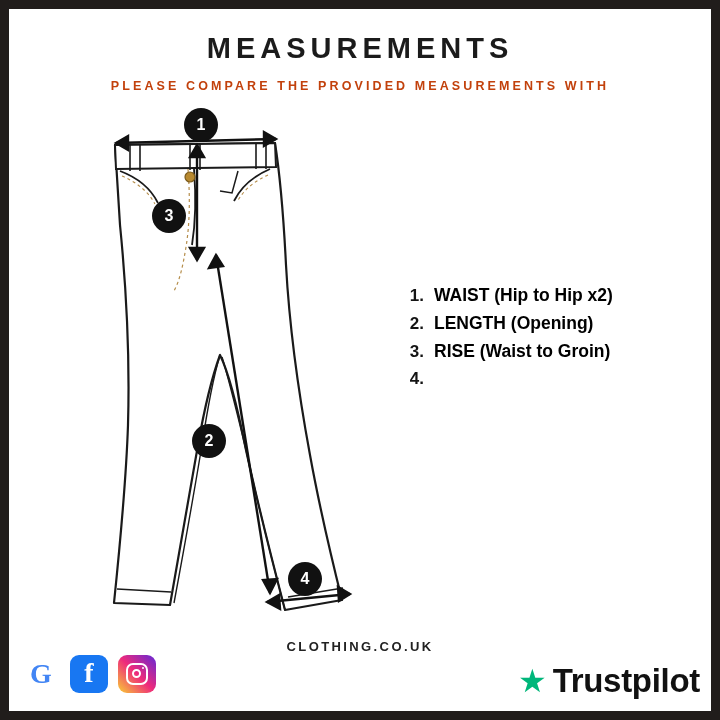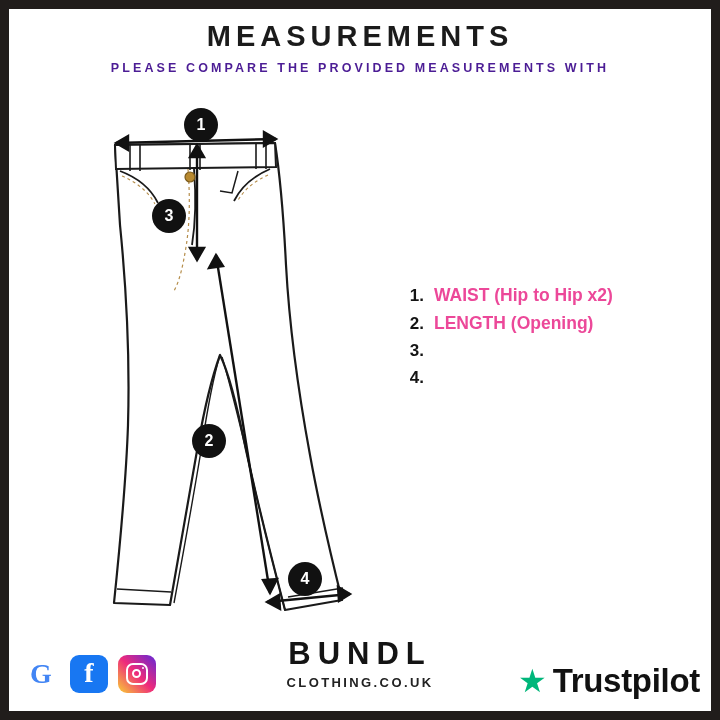--- a/index.html
+++ b/index.html
@@ -32,27 +32,27 @@
     left: 0;
     top: 20px;
     width: 720px;
     text-align: center;
   }
   .title {
     font-size: 29px;
     font-weight: bold;
     letter-spacing: 5px;
     color: #1b1b1b;
-    margin: 0;
+    margin: 12px;
   }
   .subtitle {
     font-size: 12.5px;
     font-weight: bold;
     letter-spacing: 3.1px;
-    color: #4c1d95;
+    color: #c2410c;
     margin: 6px 0 0 0;
     line-height: 19px;
   }
 
   .diagram {
     position: absolute;
     left: 70px;
     top: 105px;
     width: 330px;
     height: 520px;
@@ -93,21 +93,21 @@
     width: 26px;
     text-align: right;
     font-size: 17px;
     font-weight: bold;
     color: #141414;
     margin-right: 10px;
   }
   .legend-text {
     font-size: 17.5px;
     font-weight: bold;
-    color: #ec4899;
+    color: #000000;
     white-space: nowrap;
   }
 
   .brand {
     position: absolute;
     left: 0;
     top: 636px;
     width: 720px;
     text-align: center;
   }
@@ -305,28 +305,28 @@
     <div class="legend-row">
       <span class="legend-num">1.</span>
       <span class="legend-text">WAIST (Hip to Hip x2)</span>
     </div>
     <div class="legend-row">
       <span class="legend-num">2.</span>
       <span class="legend-text">LENGTH (Opening)</span>
     </div>
     <div class="legend-row">
       <span class="legend-num">3.</span>
+      <span class="legend-text">RISE (Waist to Groin)</span>
     </div>
     <div class="legend-row">
       <span class="legend-num">4.</span>
     </div>
   </div>
 
   <div class="brand">
-    <p class="brand-name">BUNDL</p>
     <p class="brand-sub">CLOTHING.CO.UK</p>
   </div>
 
   <div class="social">
     <div class="social-icon g-icon">G</div>
     <div class="social-icon fb-icon">f</div>
     <div class="social-icon ig-icon">
       <span class="ig-inner"></span>
     </div>
   </div>

